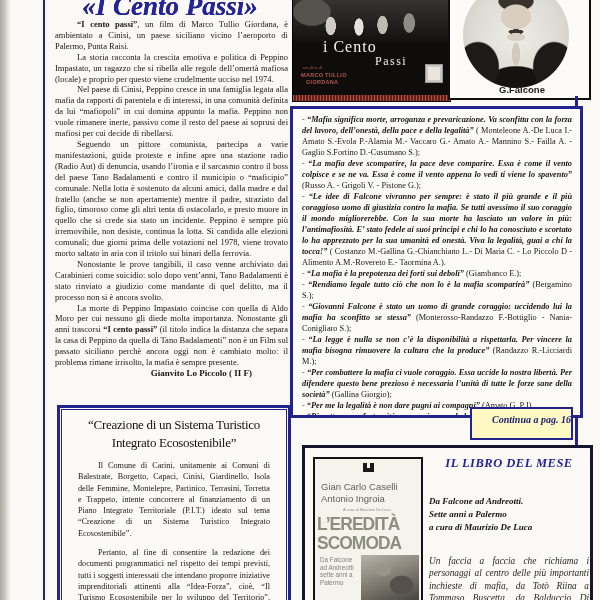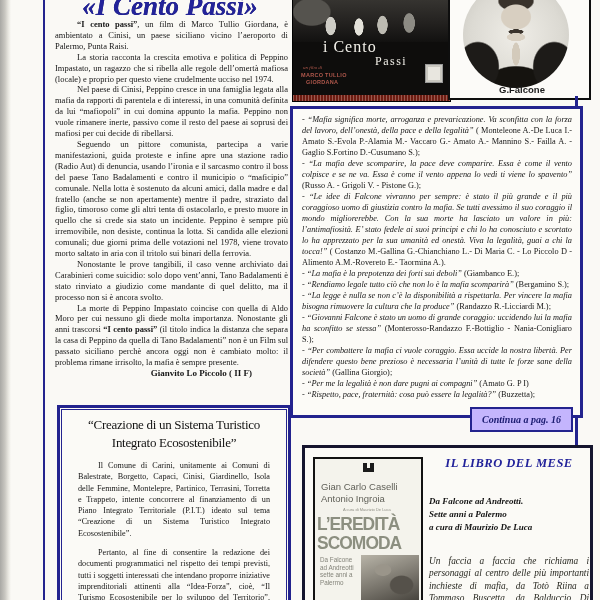--- a/index.html
+++ b/index.html
@@ -66,25 +66,25 @@
     font-weight:bold;font-size:9.5px;color:#1c1c1c;margin-left:42px;}
 
   .conn1{position:absolute;left:575px;top:96px;width:3px;height:11px;background:#23238e;}
   .conn2{position:absolute;left:575px;top:417px;width:3px;height:29px;background:#23238e;}
 
   
   .quotes-box{position:absolute;left:290px;top:106px;width:293px;height:312px;
     border:3px solid #23238e;background:#fcfbf7;overflow:hidden;box-sizing:border-box;
     padding:5px 8px 0 9px;}
   .quote{margin:0;font-size:8.3px;line-height:11px;text-align:justify;}
-  .qt{font-weight:normal;font-style:italic;margin-top:19px;}
+  .qt{font-weight:bold;font-style:italic;margin-top:19px;}
   .qs{font-weight:normal;}
 
-  .continua{position:absolute;left:470px;top:407px;width:103px;height:25px;background:#c4b5fd;
-    border:2px solid #23238e;box-sizing:border-box;text-align:center;}
+  .continua{position:absolute;left:470px;top:407px;width:103px;height:33px;background:#fef9c3;
+    border:2px solid #23238e;box-sizing:border-box;text-align:right;}
   .continua span{font-size:10px;font-weight:bold;font-style:italic;color:#1b1b70;line-height:17px;}
 
   
   .libro-box{position:absolute;left:302px;top:445px;width:291px;height:158px;
     border:3px solid #15152e;background:#fbfaf6;box-sizing:border-box;overflow:hidden;}
   .cover{position:absolute;left:8px;top:9px;width:106px;height:146px;background:#f4f3ec;
     border:2px solid #121212;overflow:hidden;}
   .pub-logo{position:absolute;left:48px;top:4px;width:11px;height:9px;background:#1a1a1a;}
   .pub-logo:after{content:"";position:absolute;left:4px;top:0;width:3px;height:5px;background:#f4f3ec;}
   .authors{position:absolute;left:6px;top:22px;font-family:"Liberation Sans",sans-serif;
@@ -155,22 +155,22 @@
 
   <div class="conn1"></div>
   <div class="conn2"></div>
 
   <div class="quotes-box">
     <p class="quote"><span class="qt">- “Mafia significa morte, arroganza e prevaricazione. Va sconfitta con la forza del lavoro, dell’onestà, della pace e della legalità”</span><span class="qs"> ( Monteleone A.-De Luca I.-Amato S.-Evola P.-Alamia M.- Vaccaro G.- Amato A.- Mannino S.- Failla A. - Gaglio S.Fortino D.-Cusumano S.);</span></p>
     <p class="quote"><span class="qt">- “La mafia deve scomparire, la pace deve comparire. Essa è come il vento colpisce e se ne va. Essa è come il vento appena lo vedi ti viene lo spavento”</span><span class="qs"> (Russo A. - Grigoli V. - Pistone G.);</span></p>
     <p class="quote"><span class="qt">- “Le idee di Falcone vivranno per sempre: è stato il più grande e il più coraggioso uomo di giustizia contro la mafia. Se tutti avessimo il suo coraggio il mondo migliorerebbe. Con la sua morte ha lasciato un valore in più: l’antimafiosità. E’ stato fedele ai suoi principi e chi lo ha conosciuto e scortato lo ha apprezzato per la sua umanità ed onestà. Viva la legalità, guai a chi la tocca!”</span><span class="qs"> ( Costanzo M.-Gallina G.-Chianchiano L.- Di Maria C. - Lo Piccolo D -Alimento A.M.-Rovereto E.- Taormina A.).</span></p>
     <p class="quote"><span class="qt">- “La mafia è la prepotenza dei forti sui deboli”</span><span class="qs"> (Giambanco E.);</span></p>
     <p class="quote"><span class="qt">- “Rendiamo legale tutto ciò che non lo è la mafia scomparirà”</span><span class="qs"> (Bergamino S.);</span></p>
+    <p class="quote"><span class="qt">- “Giovanni Falcone è stato un uomo di grande coraggio: uccidendo lui la mafia ha sconfitto se stessa”</span><span class="qs"> (Monterosso-Randazzo F.-Bottiglio - Nania-Conigliaro S.);</span></p>
     <p class="quote"><span class="qt">- “La legge è nulla se non c’è la disponibilità a rispettarla. Per vincere la mafia bisogna rimuovere la cultura che la produce”</span><span class="qs"> (Randazzo R.-Licciardi M.);</span></p>
-    <p class="quote"><span class="qt">- “Giovanni Falcone è stato un uomo di grande coraggio: uccidendo lui la mafia ha sconfitto se stessa”</span><span class="qs"> (Monterosso-Randazzo F.-Bottiglio - Nania-Conigliaro S.);</span></p>
     <p class="quote"><span class="qt">- “Per combattere la mafia ci vuole coraggio. Essa uccide la nostra libertà. Per difendere questo bene prezioso è necessaria l’unità di tutte le forze sane della società”</span><span class="qs"> (Gallina Giorgio);</span></p>
     <p class="quote"><span class="qt">- “Per me la legalità è non dare pugni ai compagni”</span><span class="qs"> (Amato G. P I)</span></p>
     <p class="quote"><span class="qt">- “Rispetto, pace, fraternità: cosa può essere la legalità?”</span><span class="qs"> (Buzzetta);</span></p>
 
   </div>
 
   <div class="continua">
     <span>Continua a pag. 16</span>
   </div>
 

